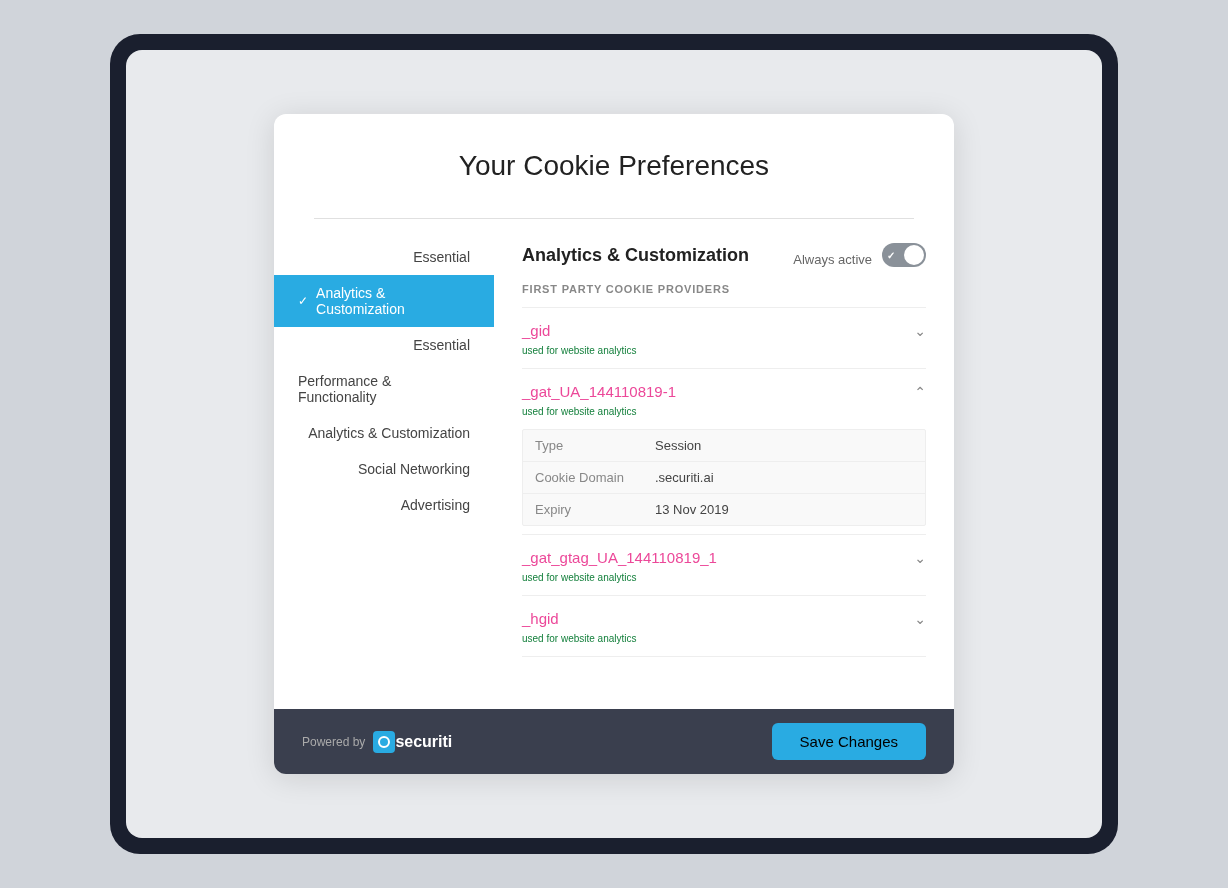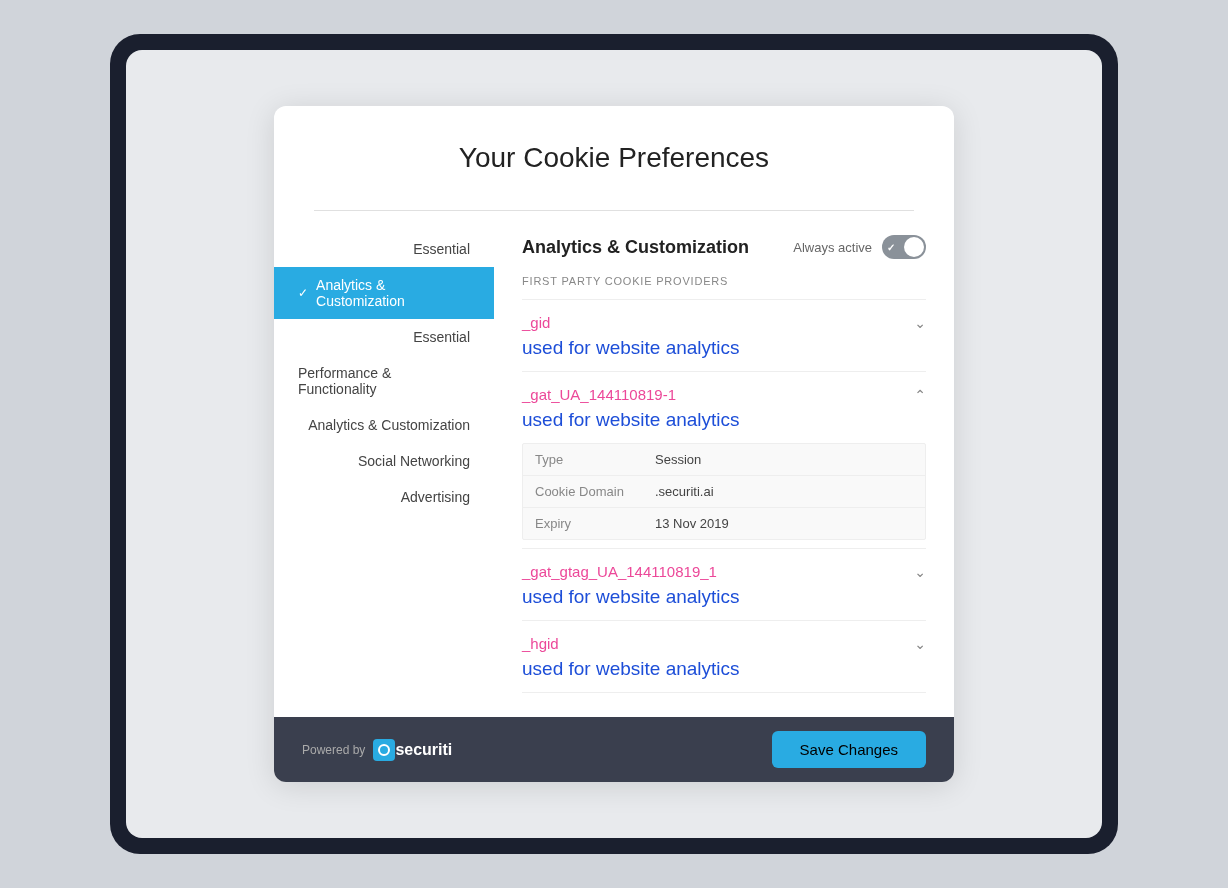--- a/index.html
+++ b/index.html
@@ -99,21 +99,21 @@
       justify-content: space-between;
       margin-bottom: 16px;
     }
     .detail-title {
       font-size: 18px;
       font-weight: 600;
       color: #222;
     }
     .always-active-container {
       display: flex;
-      align-items: center;
+      align-items: flex-end;
       gap: 10px;
     }
     .always-active-label {
       font-size: 13px;
       color: #666;
     }
     .toggle {
       width: 44px;
       height: 24px;
       background: #8a9199;
@@ -135,21 +135,21 @@
       position: absolute;
       left: 5px;
       top: 50%;
       transform: translateY(-50%);
       color: #fff;
       font-size: 10px;
       font-weight: bold;
     }
     .section-label {
       font-size: 11px;
-      font-weight: 400;
+      font-weight: 700;
       color: #888;
       letter-spacing: 0.8px;
       text-transform: uppercase;
       margin-bottom: 12px;
     }
     .cookie-item {
       border-top: 1px solid #eee;
     }
     .cookie-item-header {
       display: flex;
@@ -157,22 +157,22 @@
       justify-content: space-between;
       padding: 14px 0 6px;
       cursor: pointer;
     }
     .cookie-name {
       font-size: 15px;
       font-weight: 500;
       color: #ec4899;
     }
     .cookie-desc {
-      font-size: 19px;
-      color: #1d4ed8;
+      font-size: 10px;
+      color: #15803d;
       padding-bottom: 12px;
     }
     .chevron {
       font-size: 14px;
       color: #888;
     }
     .cookie-details-table {
       background: #f9f9f9;
       margin-bottom: 8px;
       border: 1px solid #eee;

